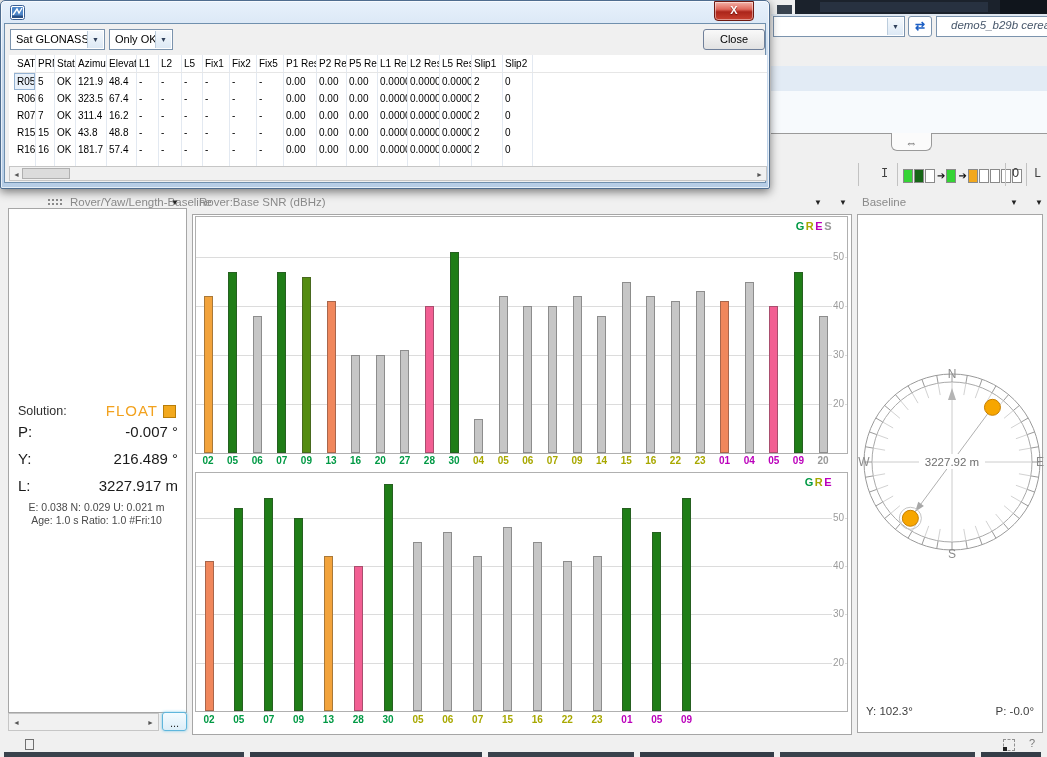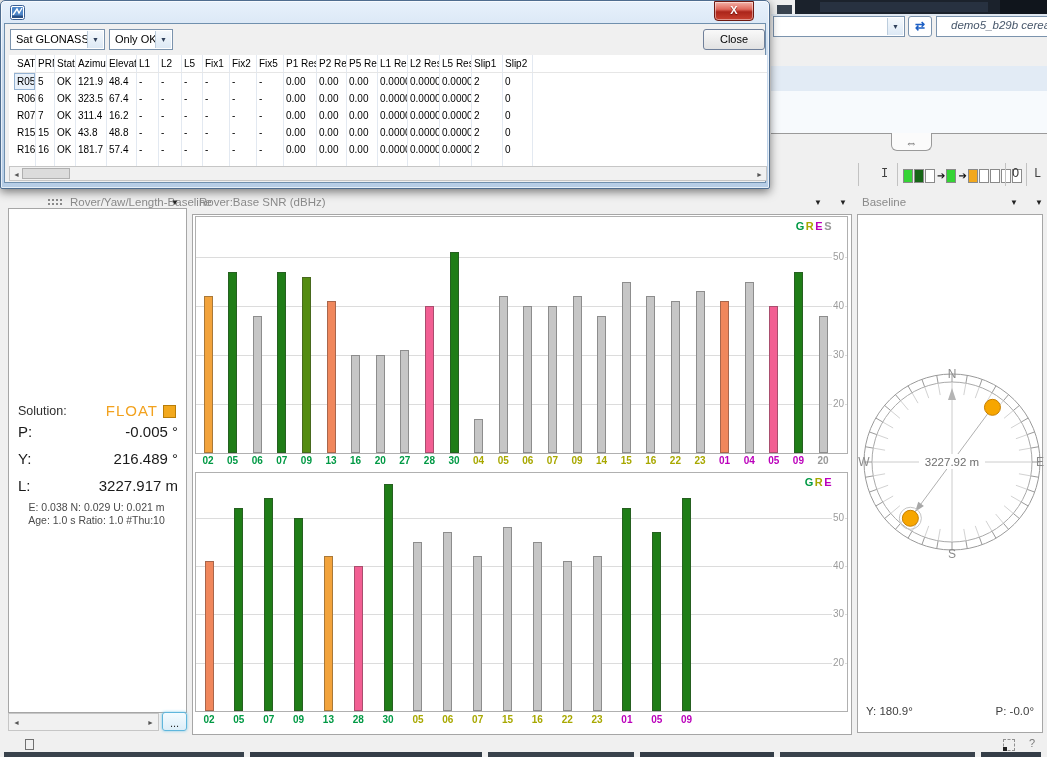--- a/index.html
+++ b/index.html
@@ -99,27 +99,27 @@
 
   <div class="panel-hdr" style="left:862px;top:196px">Baseline</div>
   <span class="dd-arrow" style="left:1010px;top:198px">▼</span>
   <span class="dd-arrow" style="left:1035px;top:198px">▼</span>
 
   <div class="box" style="left:8px;top:208px;width:177px;height:503px"></div>
   <span class="abs serif" style="left:18px;top:404px;font-size:12.5px;color:#2e2e2e">Solution:</span>
   <span class="abs serif" style="left:60px;top:402px;width:98px;text-align:right;font-size:15px;color:#f2a21f;letter-spacing:1px">FLOAT</span>
   <div class="abs" style="left:163px;top:405px;width:11px;height:11px;background:#f2a81d;border:1px solid #b87d08"></div>
   <span class="abs serif" style="left:18px;top:423px;font-size:15px;color:#1a1a1a">P:</span>
-  <span class="abs serif" style="left:40px;top:423px;width:138px;text-align:right;font-size:15px;color:#1a1a1a">-0.005 °</span>
+  <span class="abs serif" style="left:40px;top:423px;width:138px;text-align:right;font-size:15px;color:#1a1a1a">-0.007 °</span>
   <span class="abs serif" style="left:18px;top:450px;font-size:15px;color:#1a1a1a">Y:</span>
   <span class="abs serif" style="left:40px;top:450px;width:138px;text-align:right;font-size:15px;color:#1a1a1a">216.489 °</span>
   <span class="abs serif" style="left:18px;top:477px;font-size:15px;color:#1a1a1a">L:</span>
   <span class="abs serif" style="left:40px;top:477px;width:138px;text-align:right;font-size:15px;color:#1a1a1a">3227.917 m</span>
   <span class="abs serif" style="left:8px;top:501px;width:177px;text-align:center;font-size:10.5px;color:#4a4a4a">E: 0.038 N: 0.029 U: 0.021 m</span>
-  <span class="abs serif" style="left:8px;top:514px;width:177px;text-align:center;font-size:10.5px;color:#4a4a4a">Age: 1.0 s Ratio: 1.0 #Thu:10</span>
+  <span class="abs serif" style="left:8px;top:514px;width:177px;text-align:center;font-size:10.5px;color:#4a4a4a">Age: 1.0 s Ratio: 1.0 #Fri:10</span>
 
   <div class="hscroll" style="left:8px;top:713px;width:151px;height:18px">
     <span class="scrollbtn" style="left:4px;top:0">◄</span>
     <span class="scrollbtn" style="right:4px;top:0">►</span>
   </div>
   <div class="abs" style="left:162px;top:712px;width:25px;height:19px;border:1px solid #5fb6dc;border-radius:3px;background:linear-gradient(#f4fbff,#dceef8);box-shadow:0 0 3px #7cc8e8;text-align:center;box-sizing:border-box">
     <span style="font-size:11px;color:#2a2a2a;line-height:13px">...</span>
   </div>
 
   <div class="box" style="left:192px;top:214px;width:658px;height:519px"></div>
@@ -316,21 +316,21 @@
       <circle cx="134.44794949909124" cy="41.337733478029236" r="8" fill="#f7a600" stroke="#c77f00"></circle>
       <circle cx="52.3624049274061" cy="152.2699802432052" r="11" fill="none" stroke="#c4c4c4"></circle>
       <circle cx="52.3624049274061" cy="152.2699802432052" r="8" fill="#f7a600" stroke="#c77f00"></circle>
       <rect x="61" y="88" width="66" height="15" fill="#ffffff"></rect>
       <text x="94" y="100" text-anchor="middle" font-size="11.5" fill="#6e6e6e" font-family="Liberation Sans, sans-serif">3227.92 m</text>
       <text x="94" y="12" text-anchor="middle" font-size="12" fill="#8a8a8a" font-family="Liberation Sans, sans-serif">N</text>
       <text x="94" y="192" text-anchor="middle" font-size="12" fill="#8a8a8a" font-family="Liberation Sans, sans-serif">S</text>
       <text x="6" y="100" text-anchor="middle" font-size="12" fill="#8a8a8a" font-family="Liberation Sans, sans-serif">W</text>
       <text x="182" y="100" text-anchor="middle" font-size="12" fill="#8a8a8a" font-family="Liberation Sans, sans-serif">E</text>
     </svg>
-  <span class="abs" style="left:866px;top:705px;font-size:11.5px;color:#3f3f3f">Y: 180.9°</span>
+  <span class="abs" style="left:866px;top:705px;font-size:11.5px;color:#3f3f3f">Y: 102.3°</span>
   <span class="abs" style="left:940px;top:705px;width:94px;text-align:right;font-size:11.5px;color:#3f3f3f">P: -0.0°</span>
 
   <div class="abs" style="left:25px;top:739px;width:7px;height:9px;border:1px solid #707070"></div>
   <div class="abs" style="left:1003px;top:739px;width:10px;height:10px;border:1px dashed #909090">
     <div style="position:absolute;left:-1px;bottom:-1px;width:4px;height:4px;background:#222"></div>
   </div>
   <span class="abs" style="left:1029px;top:737px;font-size:11px;color:#7a7a7a">?</span>
 
   <div class="abs" style="left:4px;top:752px;width:240px;height:5px;background:#39424c"></div>
   <div class="abs" style="left:250px;top:752px;width:232px;height:5px;background:#343d47"></div>

